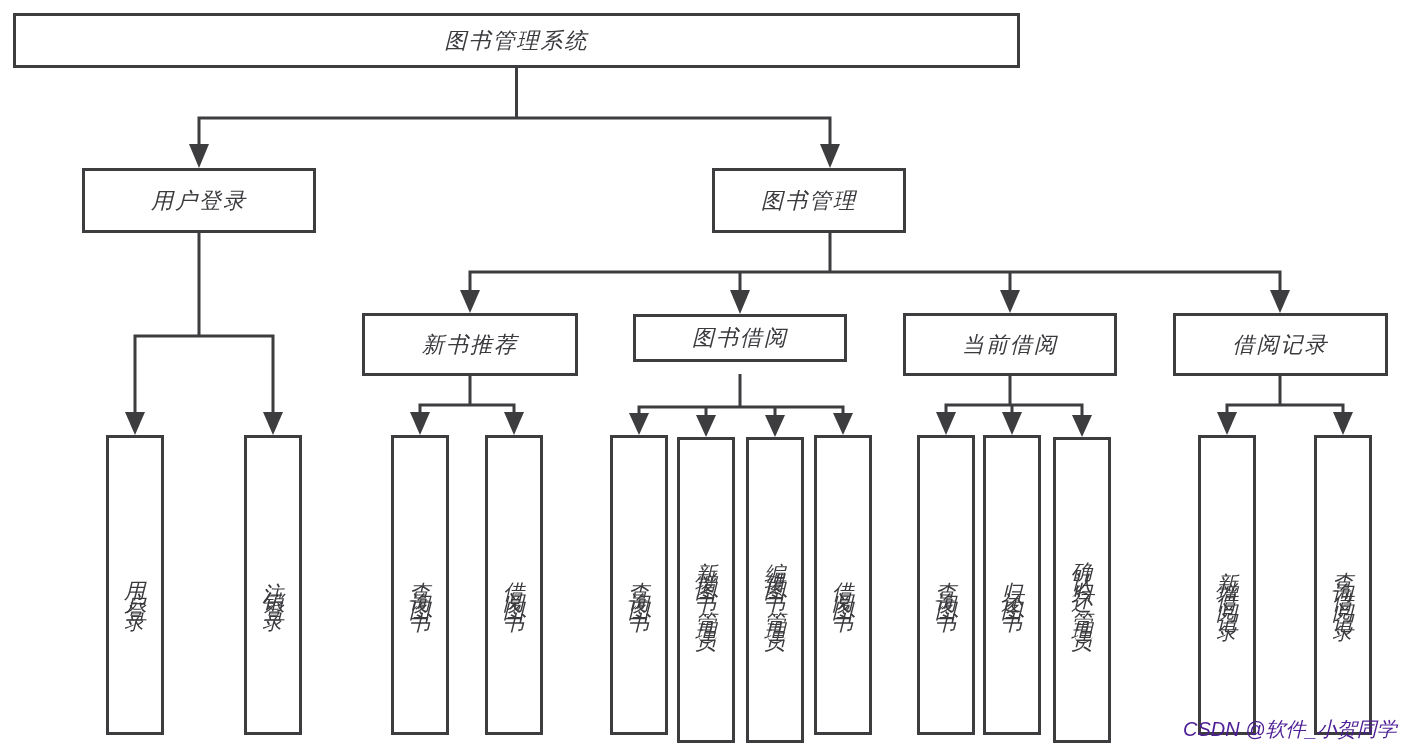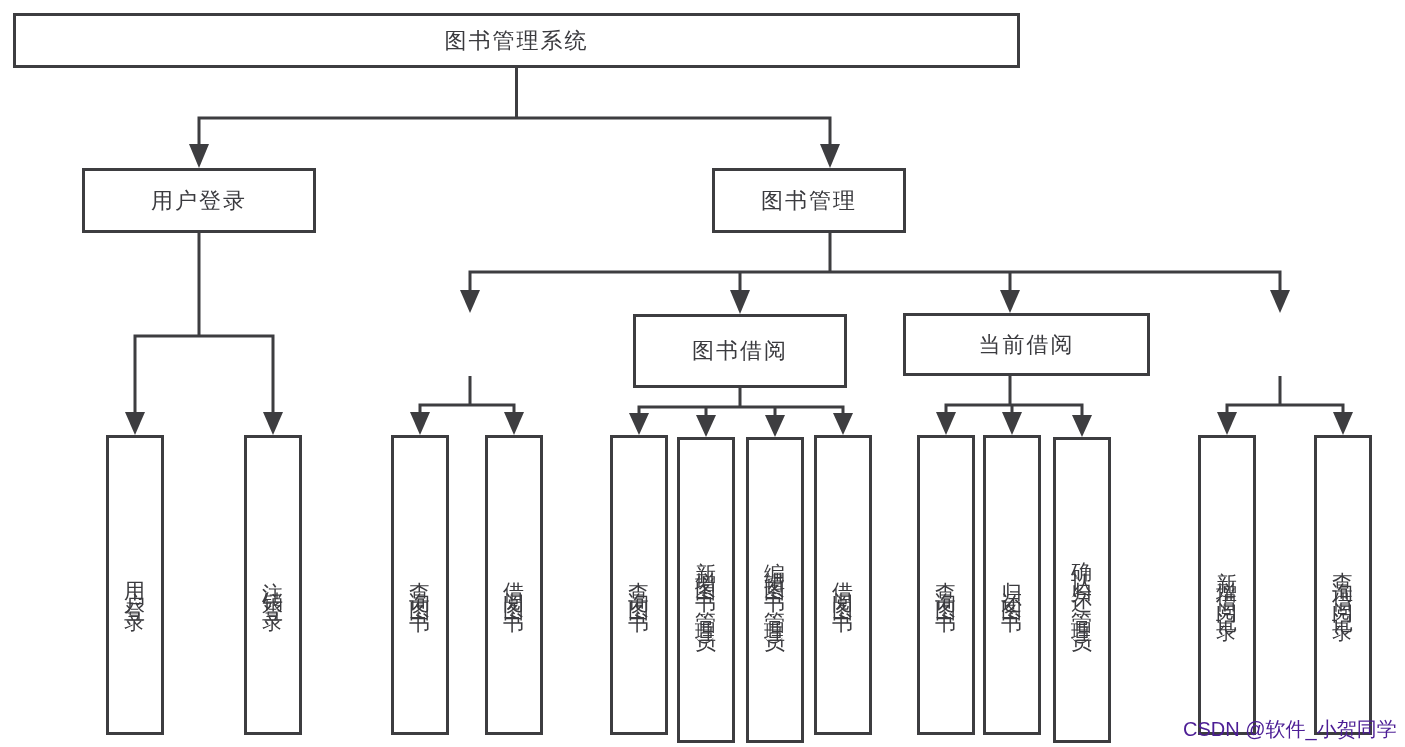--- a/index.html
+++ b/index.html
@@ -6,20 +6,21 @@
     --line:#3d3d40;
     --text:#3a3a3e;
   }
   html,body{margin:0;padding:0;background:#ffffff;}
   .canvas{
     position:relative;
     width:1405px;height:747px;
     background:#ffffff;
     font-family:"Liberation Sans","DejaVu Sans",sans-serif;
     overflow:hidden;
+    font-style:italic;
   }
   svg.connectors{position:absolute;left:0;top:0;}
   .hnode{
     position:absolute;
     box-sizing:border-box;
     border:3px solid var(--line);
     background:#ffffff;
     display:flex;align-items:center;justify-content:center;
     font-size:22px;color:var(--text);
     letter-spacing:2px;
@@ -93,22 +94,24 @@
       <polygon points="1217,412 1237,412 1227,435"></polygon>
       <polygon points="1333,412 1353,412 1343,435"></polygon>
     </g>
   </svg>
 
   <div class="hnode" style="left:13px;top:13px;width:1007px;height:55px">图书管理系统</div>
 
   <div class="hnode" style="left:82px;top:168px;width:234px;height:65px">用户登录</div>
   <div class="hnode" style="left:712px;top:168px;width:194px;height:65px">图书管理</div>
 
-  <div class="hnode" style="left:633px;top:314px;width:214px;height:74px">图书借阅</div>
-  <div class="hnode" style="left:903px;top:313px;width:247px;height:63px">当前借阅</div>
+  <div class="hnode" style="left:362px;top:313px;width:216px;height:63px">新书推荐</div>
+  <div class="hnode" style="left:633px;top:314px;width:214px;height:48px">图书借阅</div>
+  <div class="hnode" style="left:903px;top:313px;width:214px;height:63px">当前借阅</div>
+  <div class="hnode" style="left:1173px;top:313px;width:215px;height:63px">借阅记录</div>
 
   <div class="vnode" style="left:106px">
     <span class="vtext">用户登录</span>
   </div>
   <div class="vnode" style="left:244px">
     <span class="vtext">注销登录</span>
   </div>
 
   <div class="vnode" style="left:391px">
     <span class="vtext">查询图书</span>

